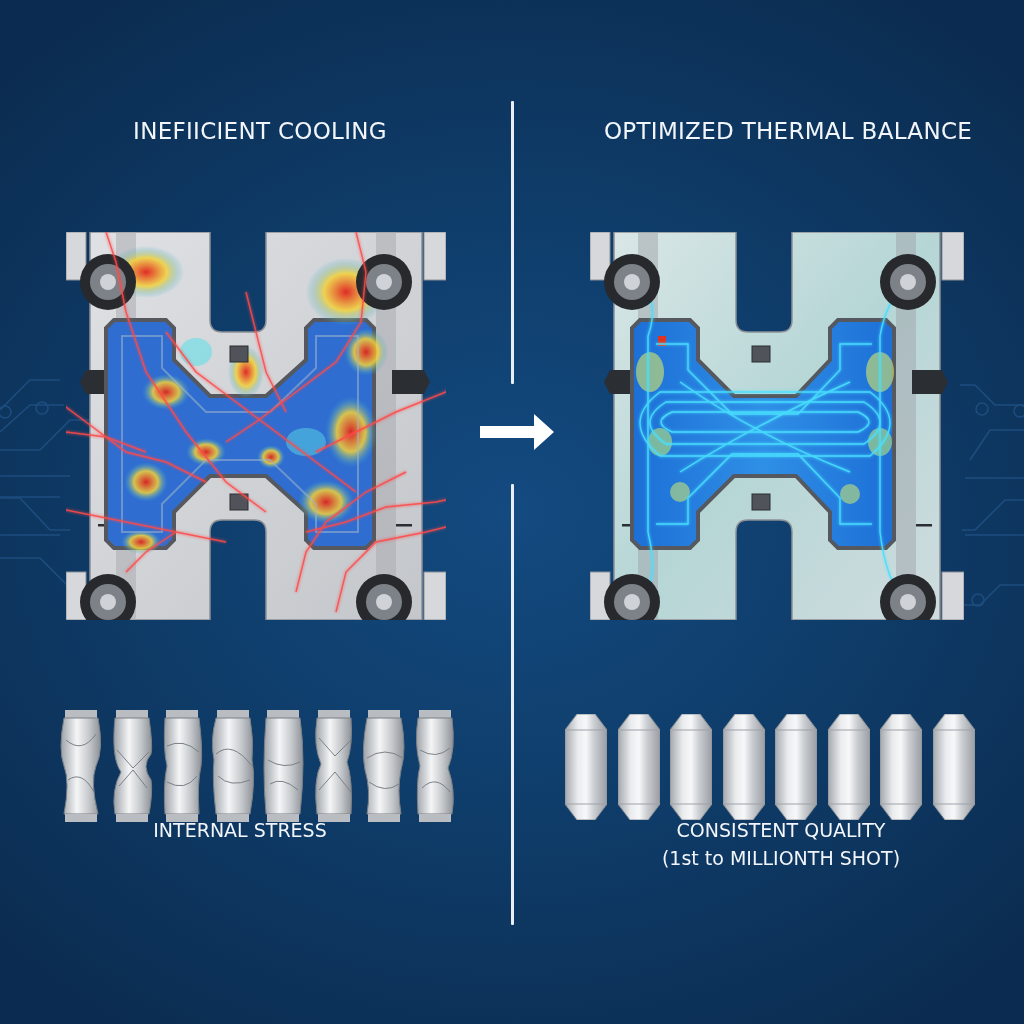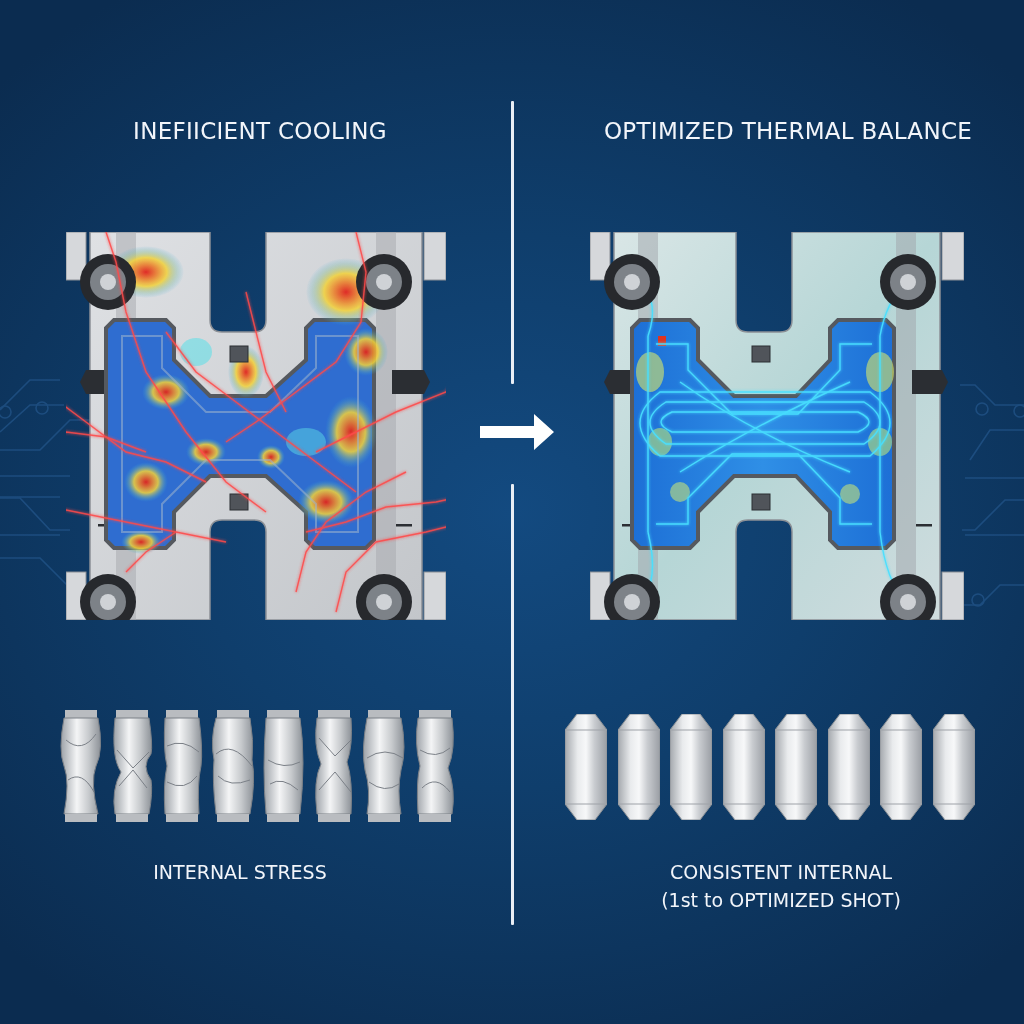--- a/index.html
+++ b/index.html
@@ -12,21 +12,21 @@
   .heading.right{left:540px;width:496px;}
   .divider{position:absolute;left:511px;width:3px;background:#e9eef5;border-radius:1px;}
   .arrow{position:absolute;left:478px;top:412px;width:78px;height:40px;}
   .mold{position:absolute;top:232px;}
   .mold.left{left:66px;width:380px;height:388px;}
   .mold.right{left:590px;width:374px;height:388px;}
   .parts{position:absolute;display:flex;justify-content:space-between;align-items:center;}
   .parts.left{left:60px;top:710px;width:396px;height:112px;}
   .parts.right{left:565px;top:714px;width:410px;height:106px;}
   .part{display:block;}
-  .caption{position:absolute;top:858px;font-size:19px;line-height:28px;color:#f2f5fa;text-align:center;white-space:nowrap;}
+  .caption{position:absolute;top:816px;font-size:19px;line-height:28px;color:#f2f5fa;text-align:center;white-space:nowrap;}
   .caption.left{left:0;width:480px;}
   .caption.right{left:538px;width:486px;}
 </style>
 </head>
 <body>
 
 <svg class="circuit" viewBox="0 0 1024 1024">
   <g fill="none" stroke="#2a5f98" stroke-width="1.6" opacity="0.55">
     <path d="M0 450 L40 450 L70 420 L120 420"></path>
     <circle cx="5" cy="412" r="6"></circle>
@@ -324,15 +324,15 @@
   <svg class="part" width="42" height="106" viewBox="0 0 42 106">
       <path d="M12 0 H30 L42 16 V90 L30 106 H12 L0 90 V16 Z" fill="url(#up)" stroke="#8b9096"></path>
       <path d="M0 16 H42 M0 90 H42" stroke="#9ea2a8"></path>
     </svg>
 </div>
 
 <div class="caption left">
   <div>INTERNAL STRESS</div>
 </div>
 <div class="caption right">
-  <div>CONSISTENT INTERNAL</div>
-  <div>(1st to OPTIMIZED SHOT)</div>
+  <div>CONSISTENT QUALITY</div>
+  <div>(1st to MILLIONTH SHOT)</div>
 </div>
 
 </body></html>

